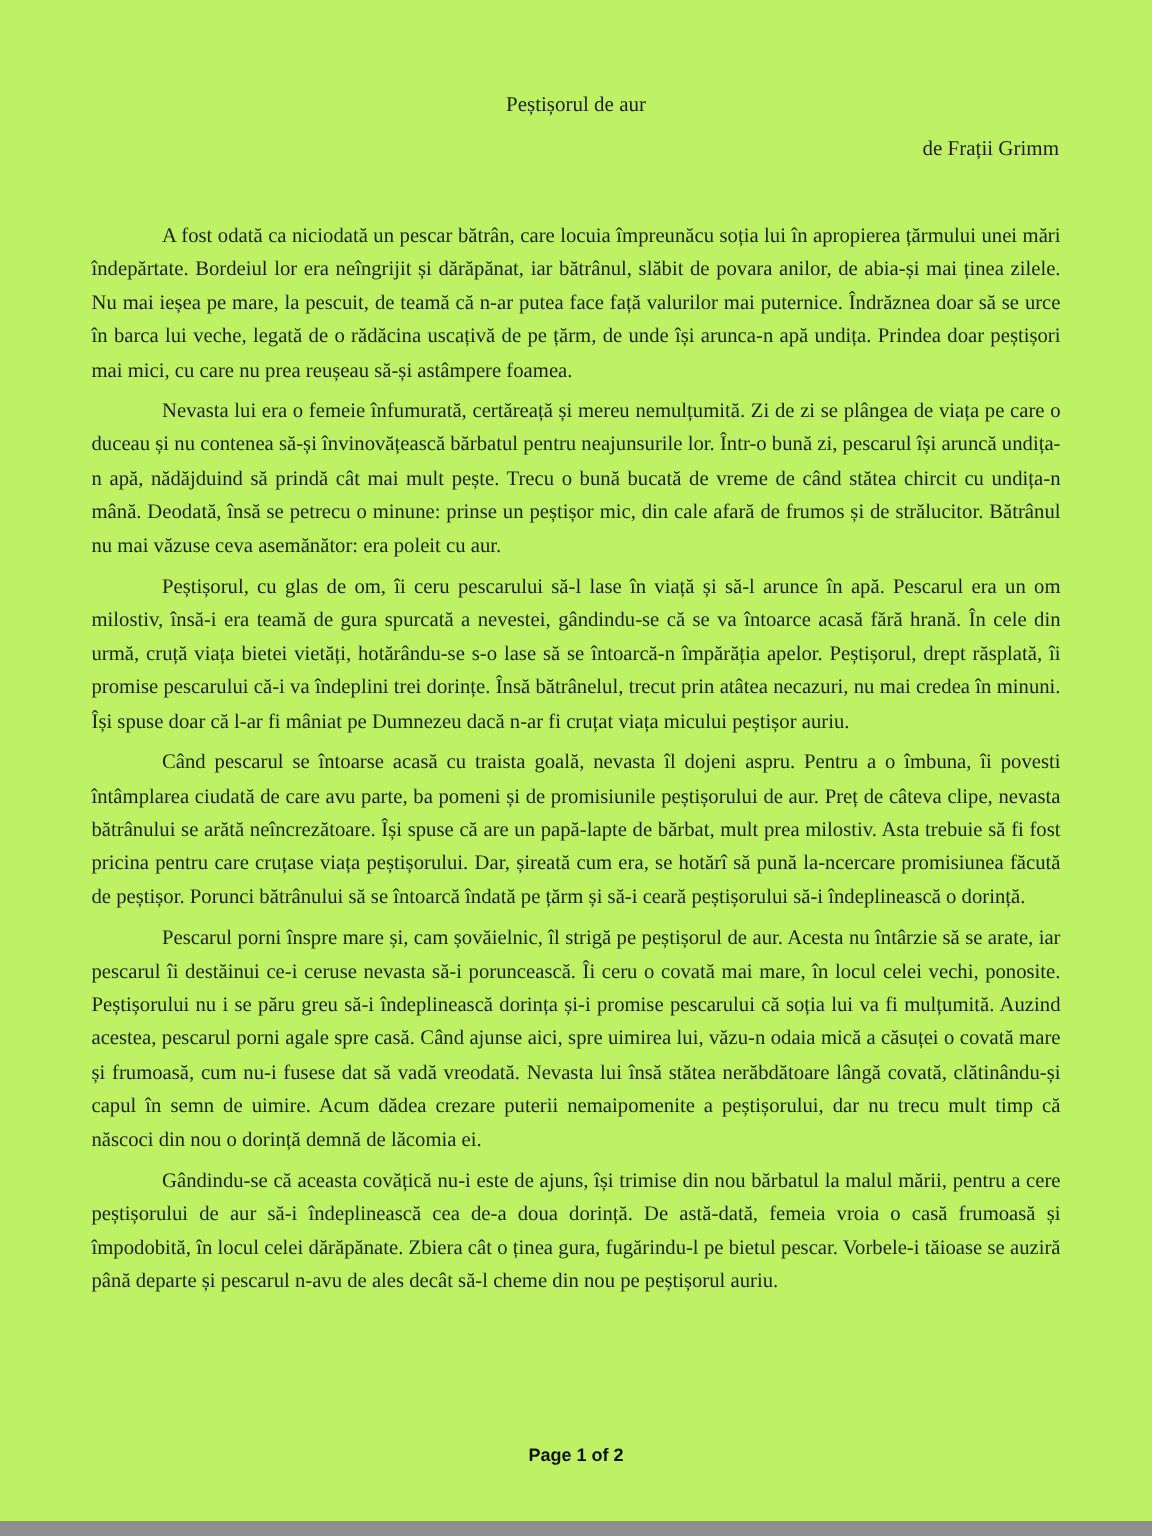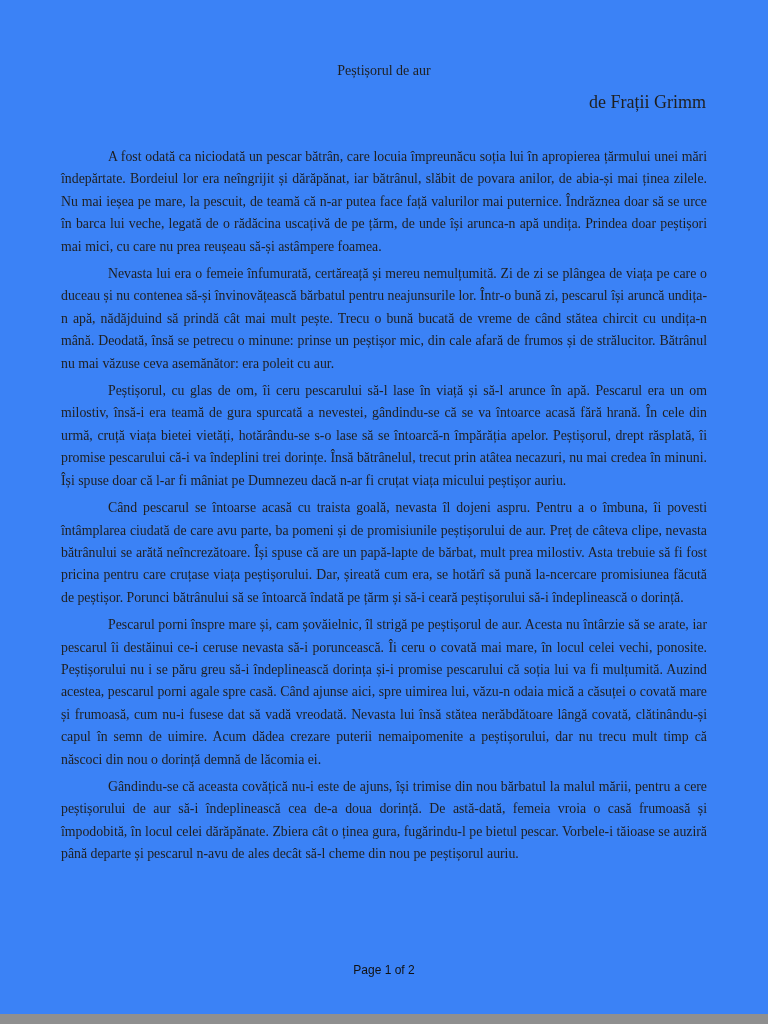--- a/index.html
+++ b/index.html
@@ -1,40 +1,40 @@
 <!DOCTYPE html>
 <html><head>
 <meta charset="utf-8">
 <style>
   * { margin: 0; padding: 0; box-sizing: border-box; }
   html, body { background: #ffffff; }
   .page {
     position: relative;
     width: 768px;
     height: 1024px;
-    background: #3b82f6;
+    background: #bef264;
     overflow: hidden;
     font-family: "Liberation Serif", serif;
     color: #1f1f1f;
   }
   .doc-title {
     position: absolute;
     top: 63px;
     left: 0;
     width: 100%;
     text-align: center;
     font-size: 14px;
     font-weight: normal;
     font-family: "Liberation Serif", serif;
   }
   .byline {
     position: absolute;
     top: 92px;
     right: 62px;
-    font-size: 18px;
+    font-size: 14px;
   }
   .body-text {
     position: absolute;
     top: 136px;
     left: 61px;
     width: 646px;
     text-align: justify;
     font-size: 13.8px;
     line-height: 22.4px;
     margin-top: 10px;
@@ -43,21 +43,21 @@
     text-indent: 47px;
     margin: 0 0 5px 0;
   }
   .page-footer {
     position: absolute;
     top: 963px;
     left: 0;
     width: 100%;
     text-align: center;
     font-family: "Liberation Sans", sans-serif;
-    font-weight: normal;
+    font-weight: bold;
     font-size: 12px;
     color: #111111;
   }
   .bottom-edge {
     position: absolute;
     bottom: 0;
     left: 0;
     width: 100%;
     height: 10px;
     background: #8f8f8f;

